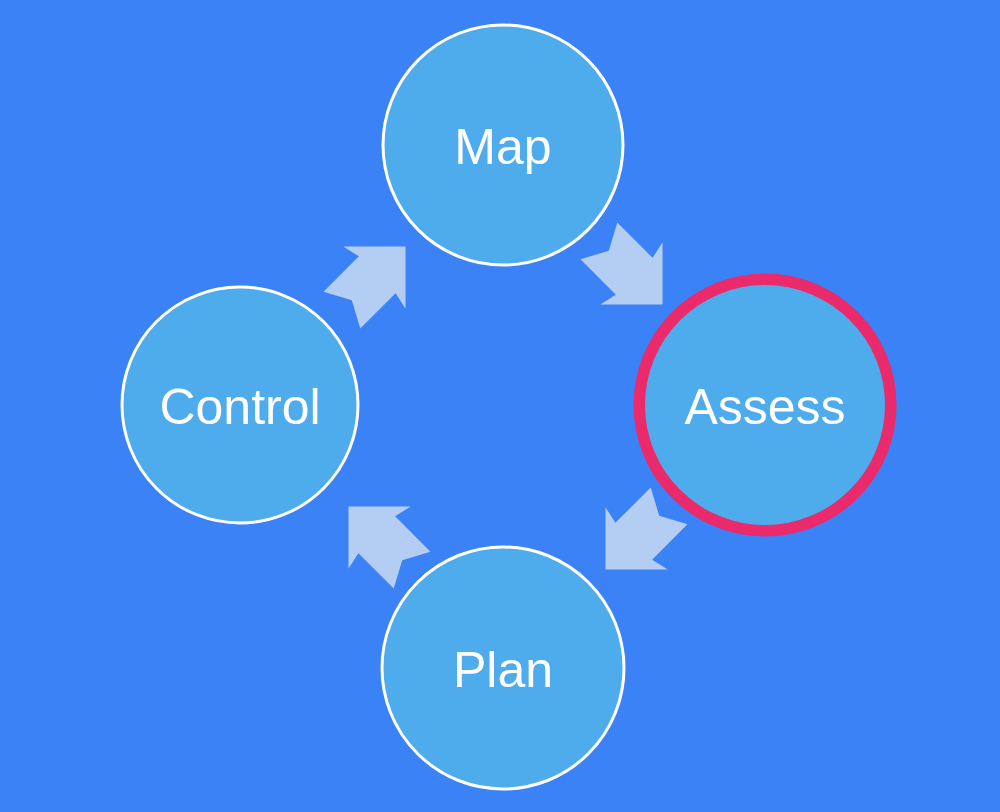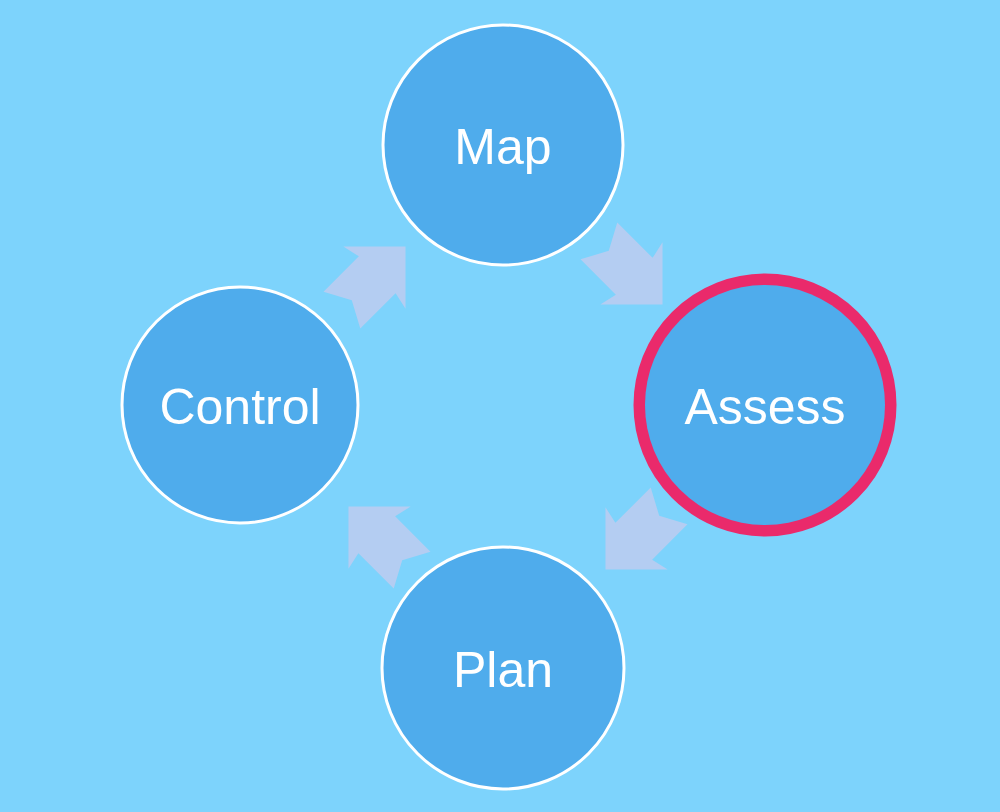--- a/index.html
+++ b/index.html
@@ -11,21 +11,21 @@
   body {
     width: 1000px;
     height: 812px;
     overflow: hidden;
     font-family: "Liberation Sans", sans-serif;
   }
   #diagram-root {
     position: relative;
     width: 1000px;
     height: 812px;
-    background: #7dd3fc;
+    background: #3b82f6;
   }
   #cycle-svg {
     display: block;
     width: 1000px;
     height: 812px;
   }
   .node-label {
     font-family: "Liberation Sans", sans-serif;
     font-size: 50px;
     fill: #ffffff;

